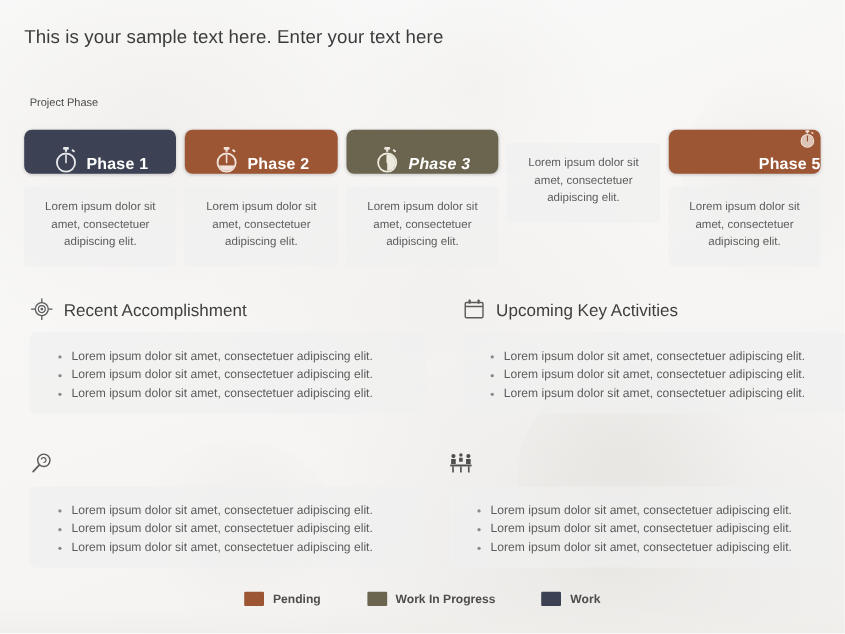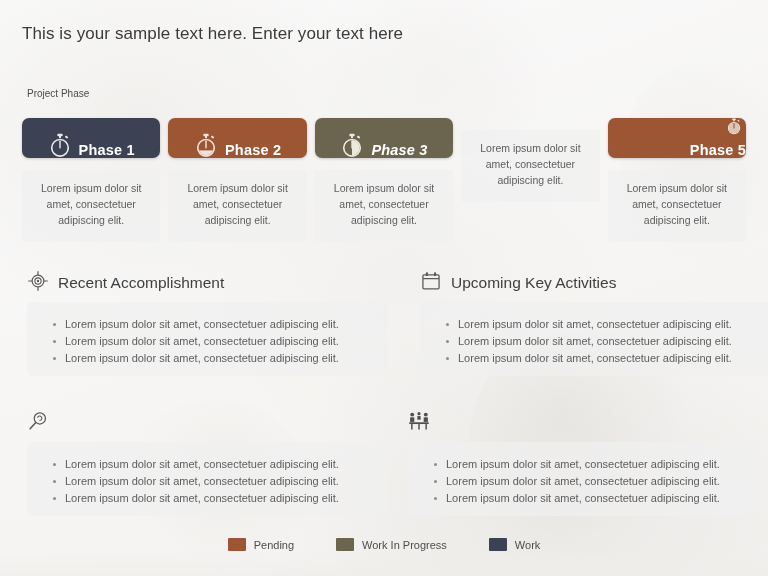--- a/index.html
+++ b/index.html
@@ -164,20 +164,21 @@
   
   .legend {
     position: absolute;
     left: 0;
     top: 538px;
     width: 768px;
     display: flex;
     justify-content: center;
     align-items: flex-start;
     gap: 42px;
+    font-weight: bold;
   }
   .legend-item {
     display: flex;
     align-items: center;
     gap: 8px;
   }
   .legend-swatch {
     width: 18px;
     height: 13px;
     border-radius: 1px;

